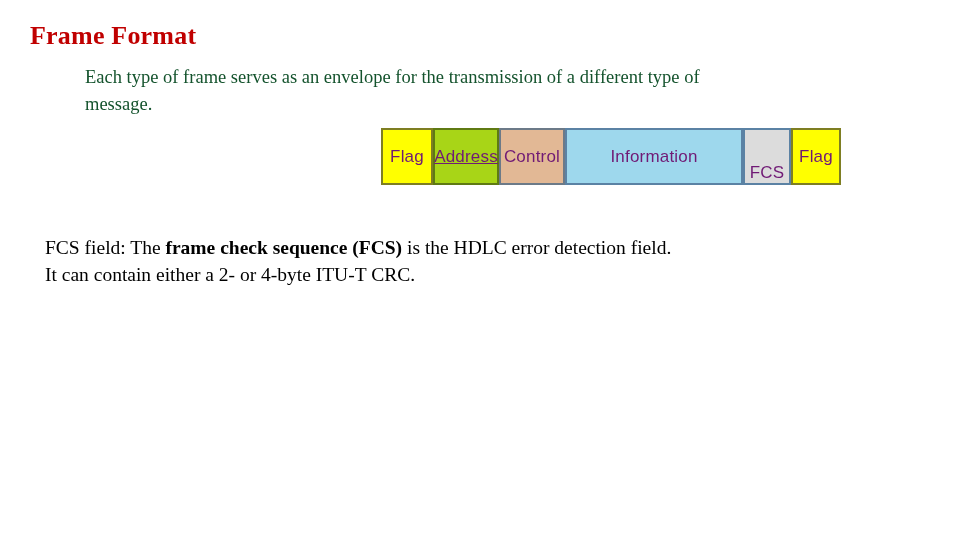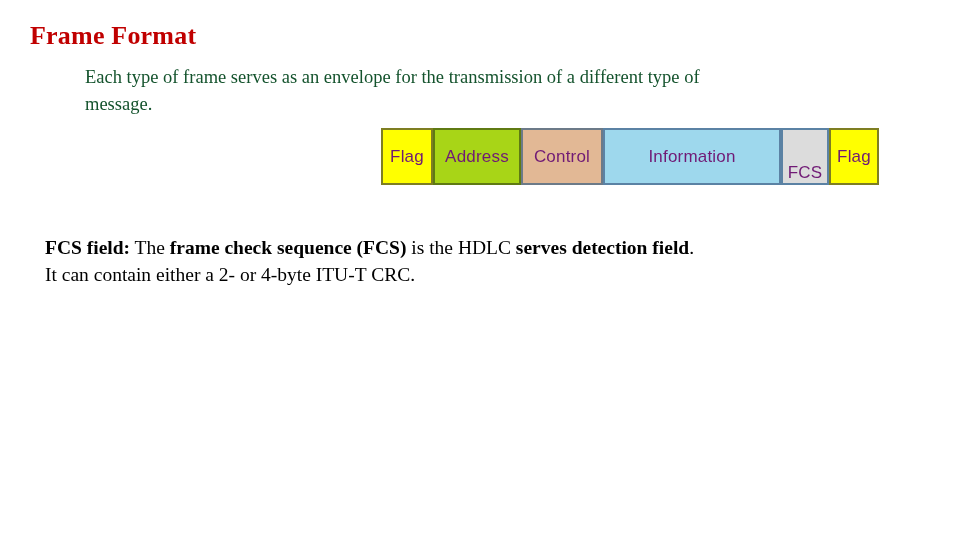--- a/index.html
+++ b/index.html
@@ -72,39 +72,39 @@
     justify-content: center;
     font-family: "Liberation Sans", sans-serif;
     font-size: 17px;
     color: #701a75;
     border-style: solid;
     border-width: 2px;
     height: 57px;
     letter-spacing: 0.2px;
   }
   .cell-flag-left  { width: 52px;  background: #FFFF00; border-color: #7E7E22; }
-  .cell-address    { width: 88px;  background: #A8D517; border-color: #5F7A13; }
-  .cell-control    { width: 82px;  background: #E2B895; border-color: #6C7A88; }
+  .cell-address    { width: 66px;  background: #A8D517; border-color: #5F7A13; text-decoration: underline; }
+  .cell-control    { width: 66px;  background: #E2B895; border-color: #6C7A88; }
   .cell-information{ width: 178px; background: #9ED8ED; border-color: #5B82A4; justify-content: center; }
   .cell-fcs        { width: 48px;  background: #DCDCDC; border-color: #5B82A4; align-items: flex-end; }
   .cell-flag-right { width: 50px;  background: #FFFF00; border-color: #7E7E22; }
 
   
   .fcs-note {
     position: absolute;
     left: 45px;
     top: 234px;
     width: 880px;
     font-family: "Liberation Serif", serif;
     font-size: 19.5px;
     line-height: 27px;
     color: #000000;
   }
   .fcs-note .line { display: block; white-space: nowrap; }
-  .b  { font-weight: bold; text-align: right; }
+  .b  { font-weight: normal; text-align: right; }
   .bi { font-weight: bold; }
 </style>
 </head>
 <body>
 
 <div class="slide">
 
   <div class="slide-title">Frame Format</div>
 
   <div class="intro">
@@ -127,17 +127,17 @@
     </div>
     <div class="frame-cell cell-fcs">
       <span>FCS</span>
     </div>
     <div class="frame-cell cell-flag-right">
       <span>Flag</span>
     </div>
   </div>
 
   <div class="fcs-note">
-    <span class="line"><span class="b">FCS field:</span> <span>The</span> <span class="bi">frame check sequence (FCS)</span> <span>is the HDLC</span> <span class="b">serves detection field</span><span>.</span></span>
+    <span class="line"><span class="b">FCS field:</span> <span>The</span> <span class="bi">frame check sequence (FCS)</span> <span>is the HDLC</span> <span class="b">error detection field</span><span>.</span></span>
     <span class="line">It can contain either a 2- or 4-byte ITU-T CRC.</span>
   </div>
 
 </div>
 
 </body></html>

